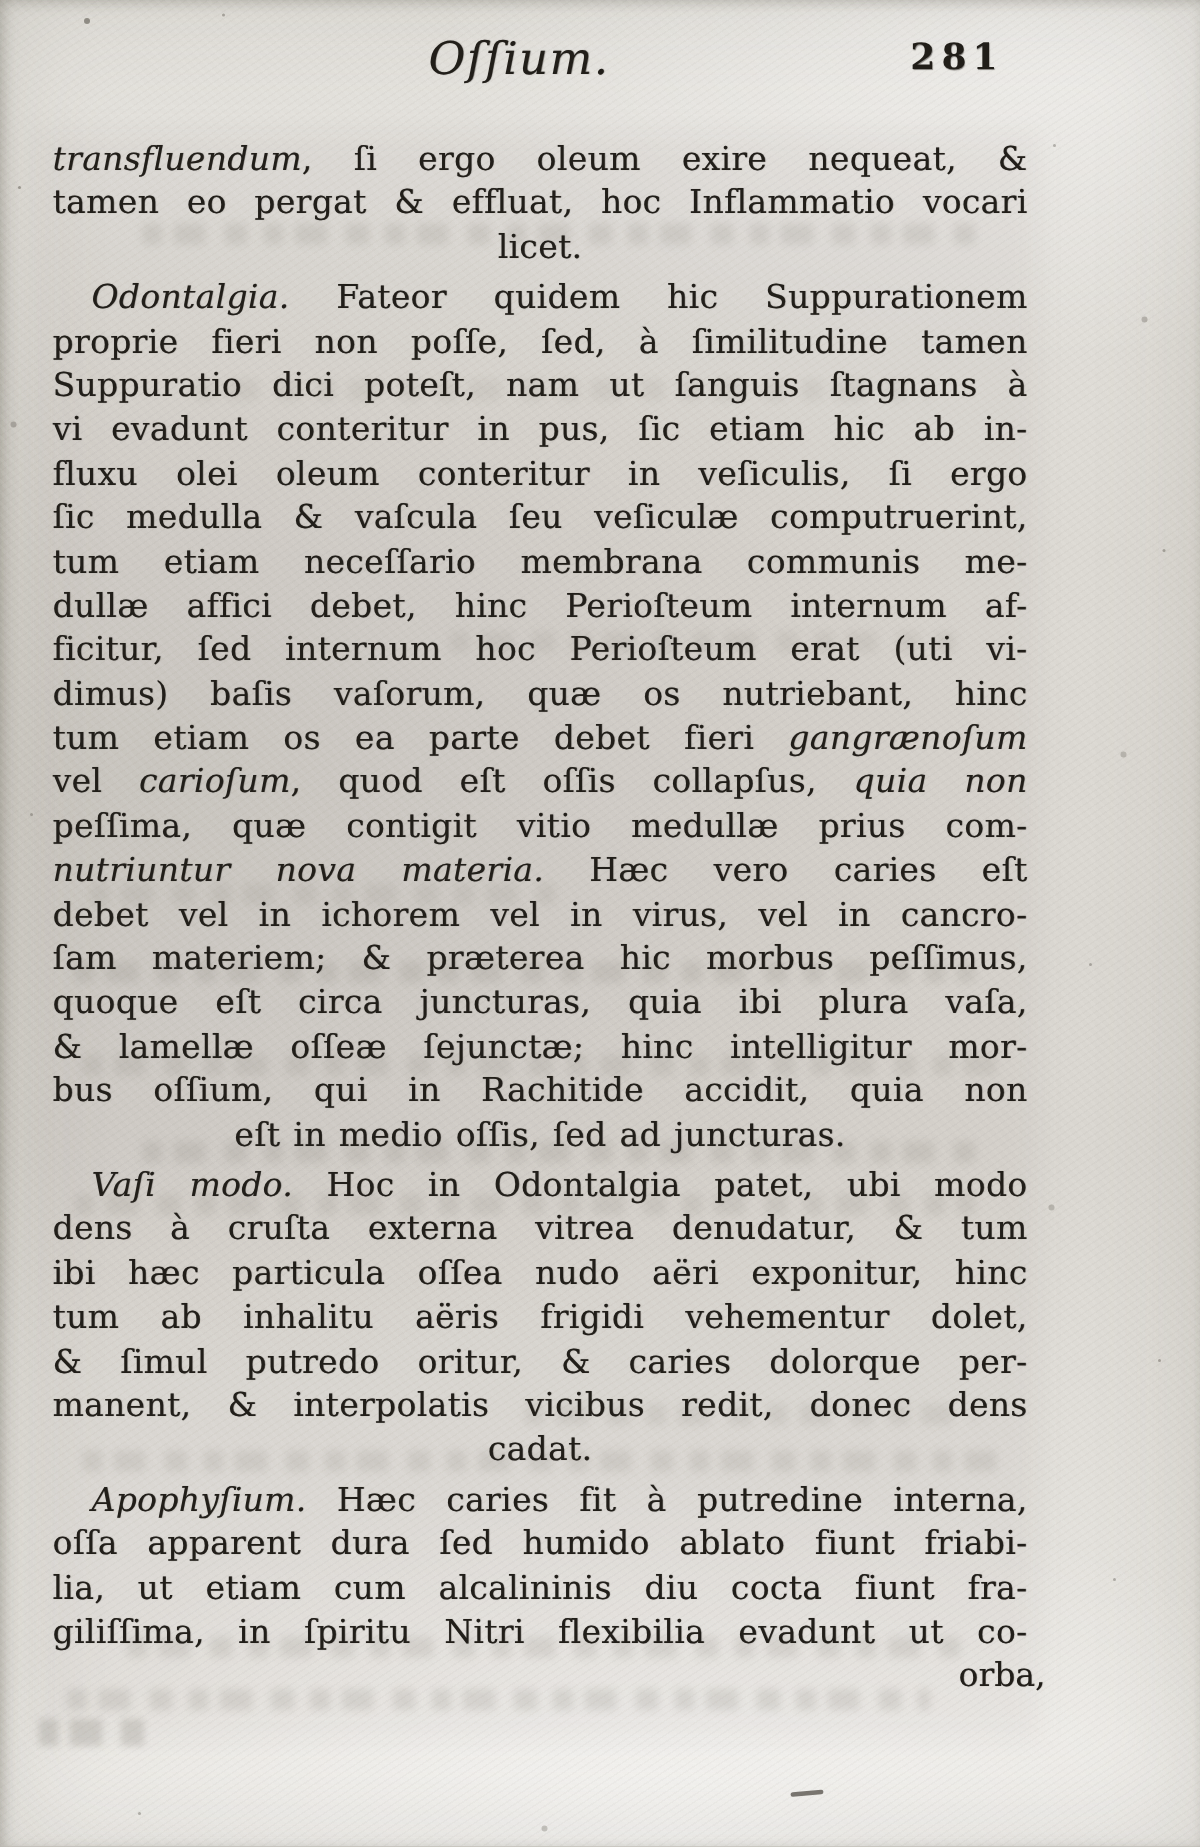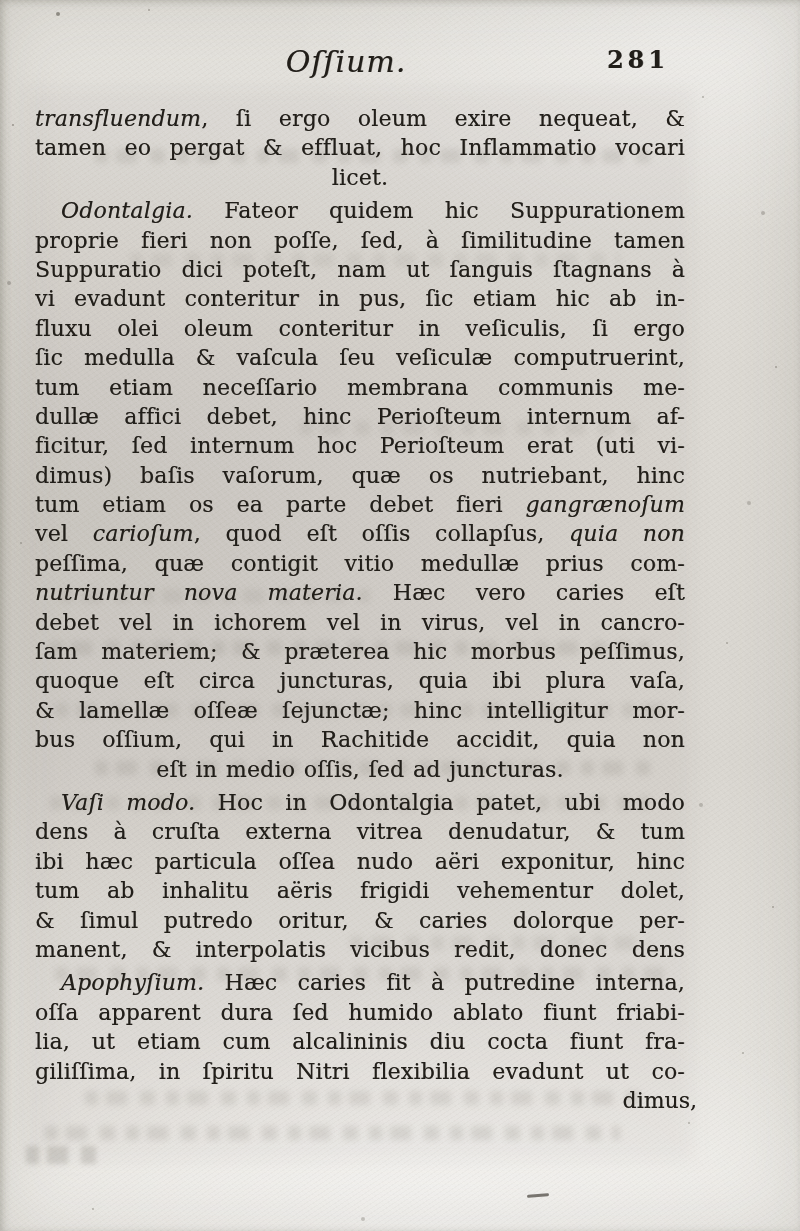--- a/index.html
+++ b/index.html
@@ -78,37 +78,38 @@
       92px 1208px 0 0 rgba(95,90,82,0.40),
       362px 1218px 0 1px rgba(100,95,86,0.30),
       20px 542px 0 0 rgba(95,90,82,0.40);
   }
   .mark-dash{
     position:absolute;left:527px;top:1194px;width:22px;height:3px;
     background:rgba(70,66,59,0.70);border-radius:2px;transform:rotate(-5deg);
     pointer-events:none;
   }
   
-  .page-header{position:relative;margin:44px 0 0 35px;width:650px;height:60px;}
+  .page-header{position:relative;margin:22px 0 0 35px;width:650px;height:60px;}
   .running-title{
     position:absolute;left:0;width:100%;text-align:center;top:0;
     transform:translateX(-14px);
     font-style:italic;font-size:30px;letter-spacing:1px;
     text-shadow:0.4px 0.4px 0.6px rgba(33,30,25,0.5);
   }
   .page-number{
     position:absolute;right:16px;top:1px;
     font-size:24px;font-weight:700;letter-spacing:4px;
     text-shadow:0.4px 0.4px 0.6px rgba(33,30,25,0.5);
   }
   
   .text-block{
     position:relative;margin-left:35px;width:650px;
     font-size:22px;letter-spacing:0.2px;word-spacing:1.5px;
     text-shadow:0.3px 0.3px 0.5px rgba(33,30,25,0.55);
+    margin-top:10px;
   }
   .line{height:29.4px;line-height:29.4px;text-align:justify;overflow:hidden;}
   .line::after{content:"";display:inline-block;width:100%;height:0;vertical-align:top;}
   .line.no-justify{text-align:center;}
   .line.no-justify::after{content:none;}
   .paragraph.indented{margin-top:4px;}
   .paragraph.indented .line.first{text-indent:26px;}
   .it{font-style:italic;}
   
   .catchword-line{
@@ -175,25 +176,26 @@
         <div class="line"><span class="ro">bus oſſium, qui in Rachitide accidit, quia non</span></div>
         <div class="line no-justify"><span class="ro">eſt in medio oſſis, ſed ad juncturas.</span></div>
       </div>
       <div class="paragraph indented">
         <div class="line first"><span class="it">Vaſi modo.</span><span class="ro"> Hoc in Odontalgia patet, ubi modo</span></div>
         <div class="line"><span class="ro">dens à cruſta externa vitrea denudatur, &amp; tum</span></div>
         <div class="line"><span class="ro">ibi hæc particula oſſea nudo aëri exponitur, hinc</span></div>
         <div class="line"><span class="ro">tum ab inhalitu aëris frigidi vehementur dolet,</span></div>
         <div class="line"><span class="ro">&amp; ſimul putredo oritur, &amp; caries dolorque per-</span></div>
         <div class="line"><span class="ro">manent, &amp; interpolatis vicibus redit, donec dens</span></div>
+        <div class="line no-justify"><span class="ro">cadat.</span></div>
       </div>
       <div class="paragraph indented">
         <div class="line first"><span class="it">Apophyſium.</span><span class="ro"> Hæc caries fit à putredine interna,</span></div>
         <div class="line"><span class="ro">oſſa apparent dura ſed humido ablato fiunt friabi-</span></div>
         <div class="line"><span class="ro">lia, ut etiam cum alcalininis diu cocta fiunt fra-</span></div>
         <div class="line"><span class="ro">giliſſima, in ſpiritu Nitri flexibilia evadunt ut co-</span></div>
       </div>
     </main>
 
   <div class="catchword-line">
-    <span class="catchword">dimus,</span>
+    <span class="catchword">orba,</span>
   </div>
 </div>
 
 </body></html>

